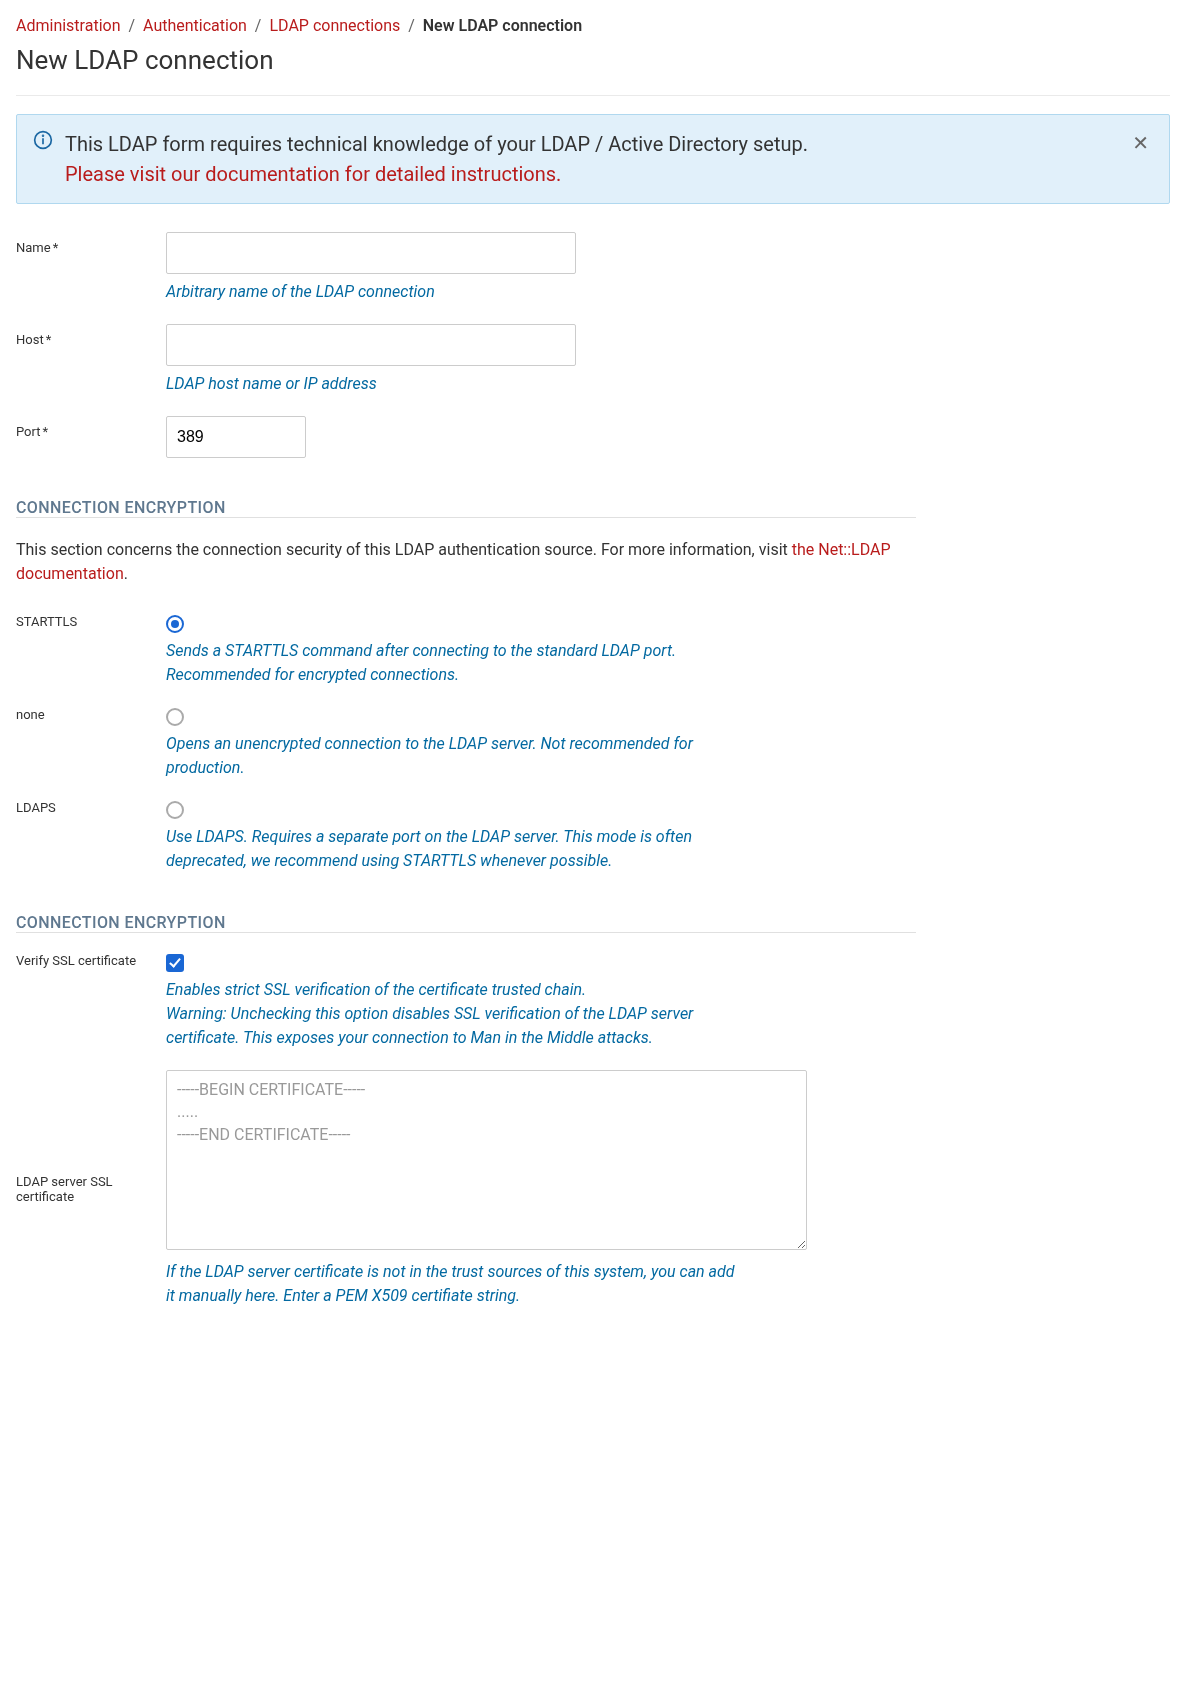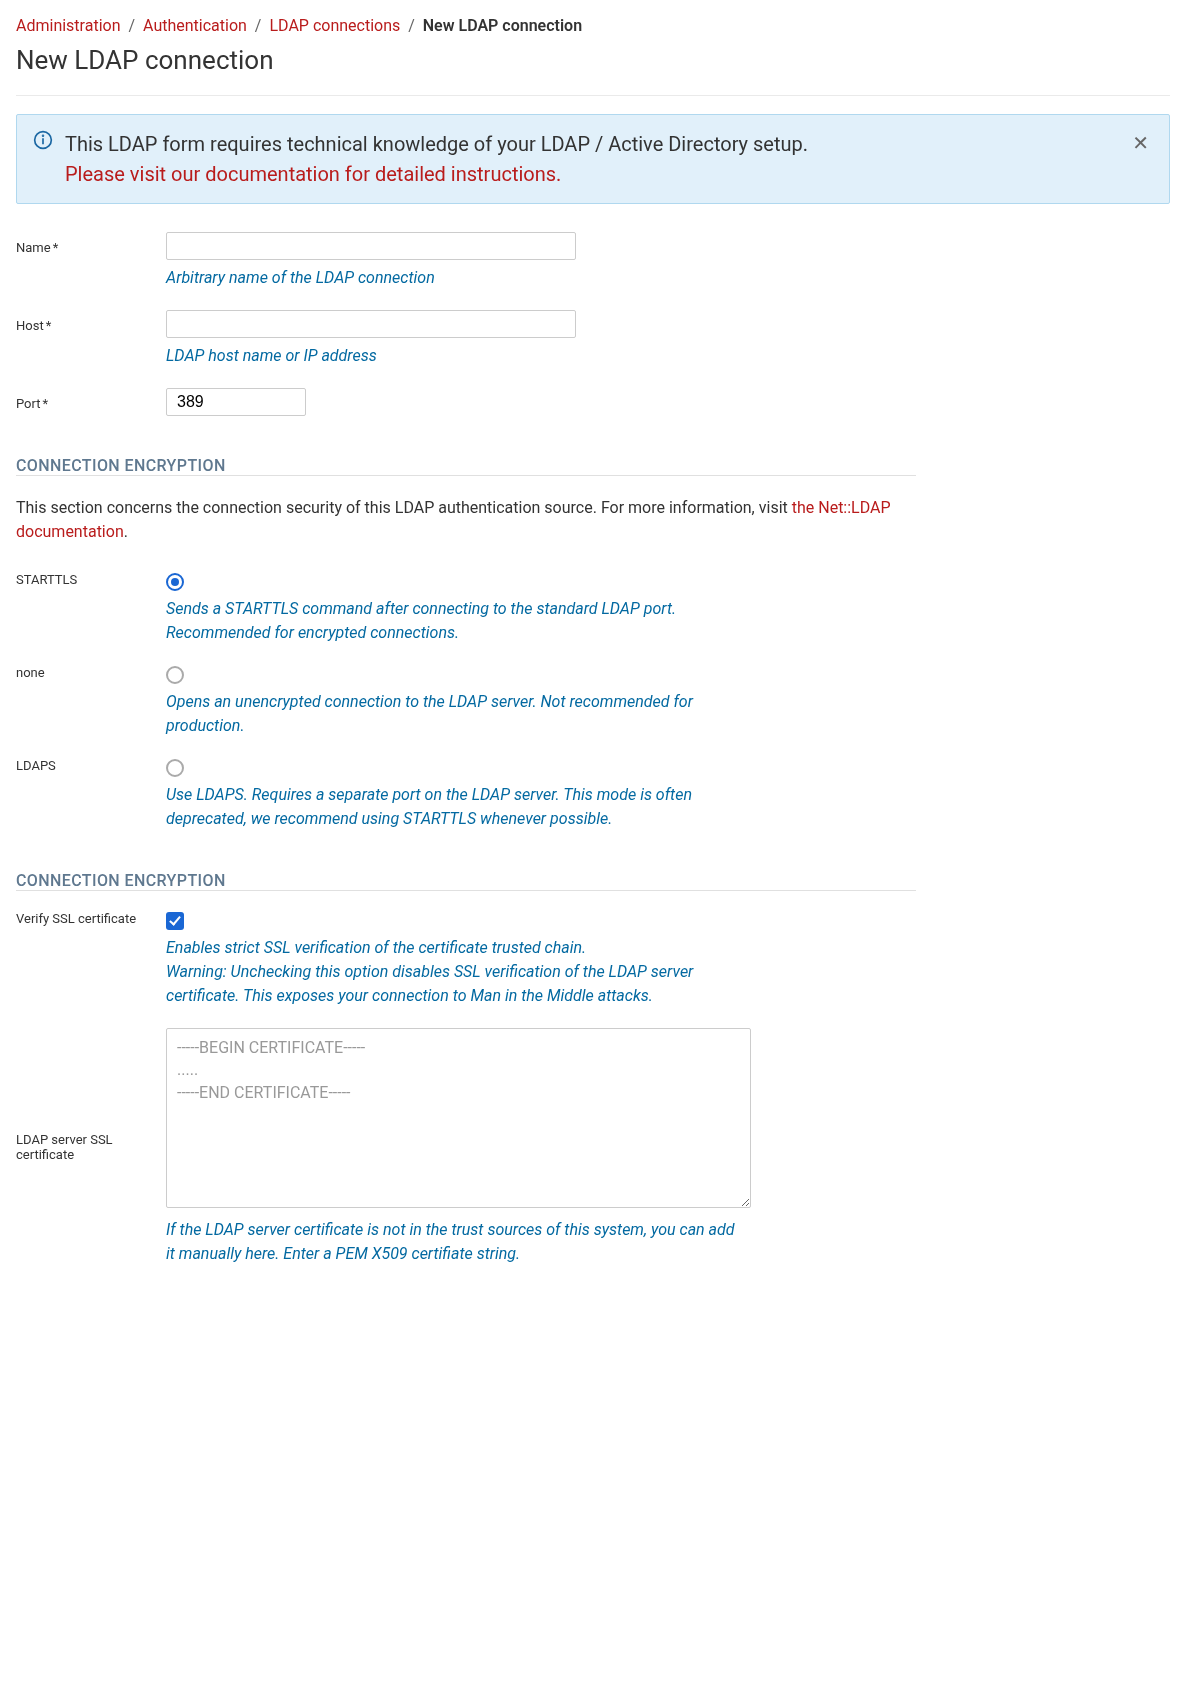--- a/index.html
+++ b/index.html
@@ -58,29 +58,29 @@
     width: 150px;
     flex-shrink: 0;
     padding-top: 8px;
     font-size: 13px;
   }
   .field-label.radio-label { padding-top: 0; }
   .field-label .req { margin-left: 2px; }
   .field-body { flex: 1; }
   .text-input {
     width: 410px;
-    height: 28px;
+    height: 42px;
     padding: 8px 10px;
     font-size: 16px;
     border: 1px solid #cccccc;
     border-radius: 2px;
   }
   .text-input.short { width: 140px; }
   textarea.text-input {
-    width: 585px;
+    width: 641px;
     height: 180px;
     resize: both;
     font-family: inherit;
     line-height: 1.4;
   }
   .hint {
     margin-top: 6px;
     font-style: italic;
     color: #0369a1;
     font-size: 16px;

